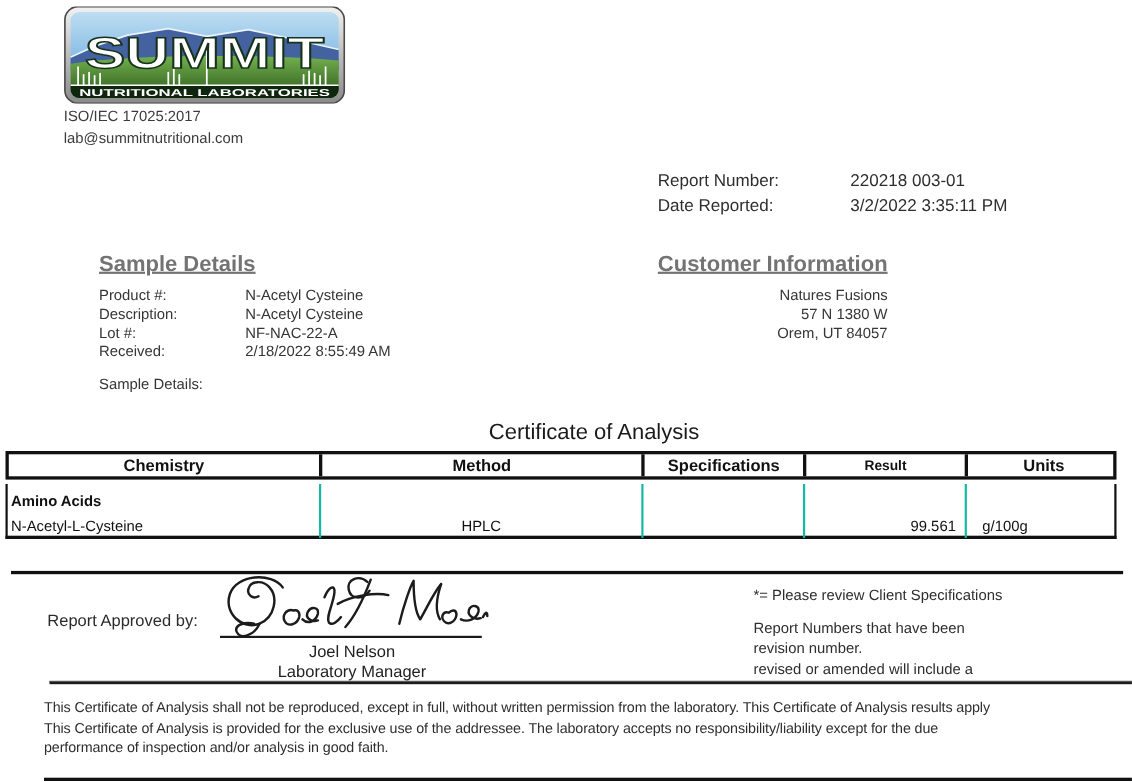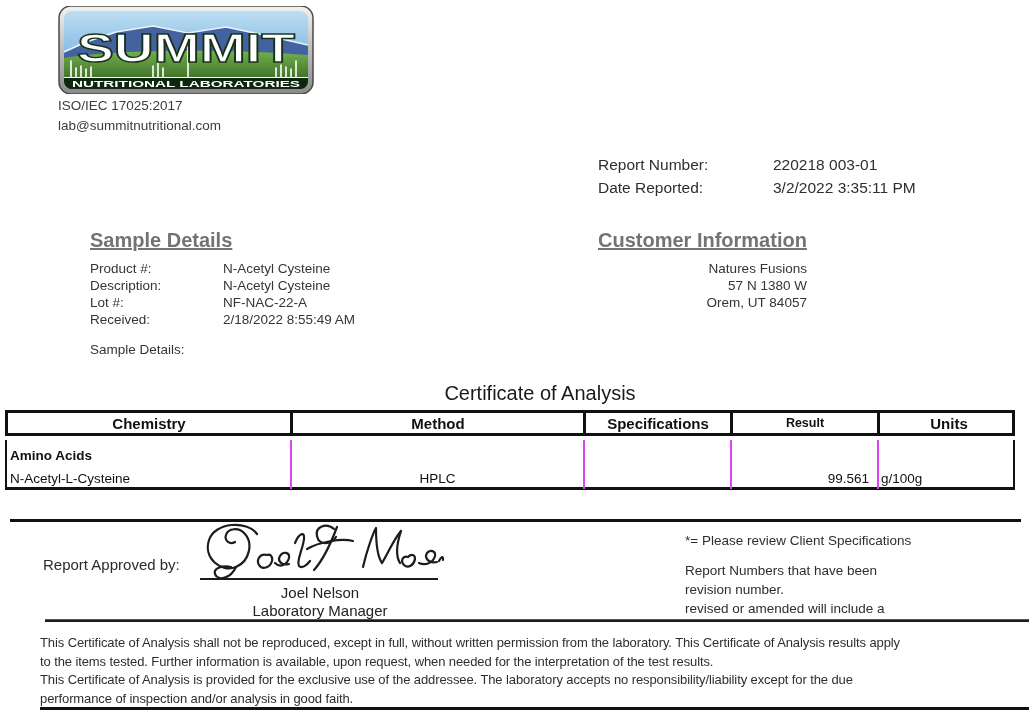--- a/index.html
+++ b/index.html
@@ -35,28 +35,28 @@
   
   .coa-title { left:55px; top:382px; width:970px; text-align:center; font-size:20px; color:#1a1a1a; }
 
   
   .coa-table { left:5px; top:410px; width:1010px; color:#111; }
   .thead { display:grid; grid-template-columns:285px 293px 147px 147px 138px; border:3px solid #111; height:26px; }
   .thead .th { display:flex; align-items:center; justify-content:center; font-weight:bold; font-size:15px; border-right:3px solid #111; }
   .thead .th:last-child { border-right:none; }
   .thead .th.small { font-size:12.5px; }
   .tbody { margin-top:4px; display:grid; grid-template-columns:285px 293px 147px 147px 138px; border-left:2px solid #111; border-right:2px solid #111; border-bottom:3px solid #111; height:50px; font-size:13.5px; }
-  .tbody .td { border-right:2px solid #d946ef; padding-top:3px; display:flex; flex-direction:column; }
+  .tbody .td { border-right:2px solid #14b8a6; padding-top:3px; display:flex; flex-direction:column; }
   .tbody .td:last-child { border-right:none; }
   .tbody .group { font-weight:bold; height:24px; padding-left:3px; display:flex; align-items:center; }
   .tbody .val { height:22px; display:flex; align-items:center; }
   .td-chem .val { padding-left:3px; }
   .td-method .val { justify-content:center; }
   .td-result .val { justify-content:flex-end; padding-right:8px; }
-  .td-units .val { padding-left:2px; }
+  .td-units .val { padding-left:14px; }
   .spacer24 { height:24px; }
 
   
   .hr1 { left:10px; top:519px; width:1011px; height:3px; background:#111; }
   .hr2 { left:45px; top:619px; width:984px; height:3px; background:#1c1c1c; border-top:1px solid #555; }
   .hr3 { left:40px; top:707px; width:989px; height:3px; background:#111; }
 
   
   .approve-label { left:43px; top:556px; font-size:15px; color:#2b2b2b; }
   .sig-svg { left:195px; top:518px; width:250px; height:62px; }
@@ -239,18 +239,17 @@
 
   <div class="abs note-spec">*= Please review Client Specifications</div>
   <div class="abs note-rev">
     <div>Report Numbers that have been</div>
     <div>revision number.</div>
     <div>revised or amended will include a</div>
   </div>
 
   <div class="abs footer">
     <div>This Certificate of Analysis shall not be reproduced, except in full, without written permission from the laboratory. This Certificate of Analysis results apply</div>
-    <div>to the items tested. Further information is available, upon request, when needed for the interpretation of the test results.</div>
     <div>This Certificate of Analysis is provided for the exclusive use of the addressee. The laboratory accepts no responsibility/liability except for the due</div>
     <div>performance of inspection and/or analysis in good faith.</div>
   </div>
 
 </div>
 
 </body></html>

